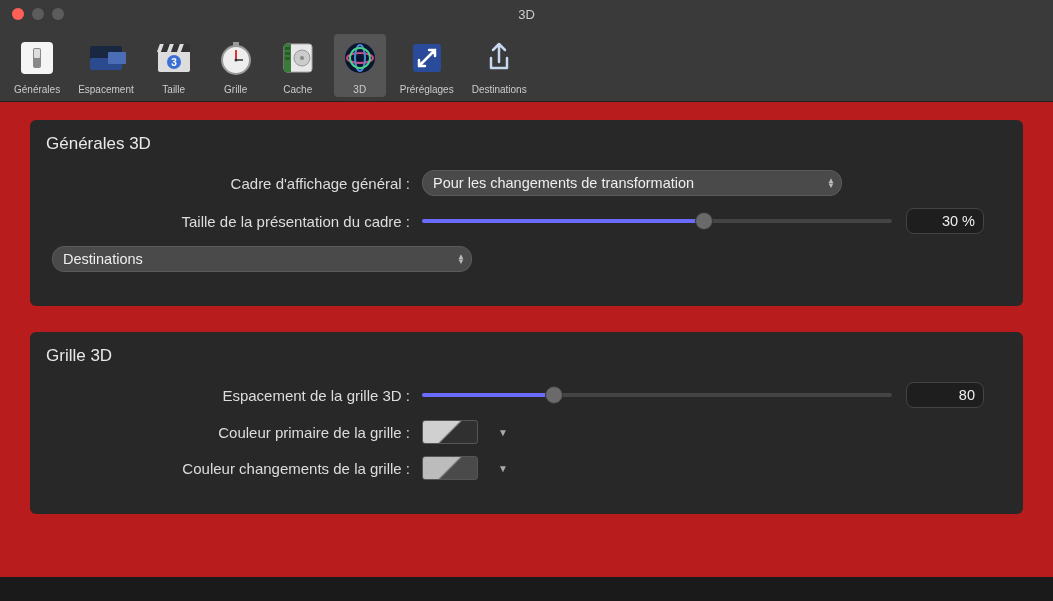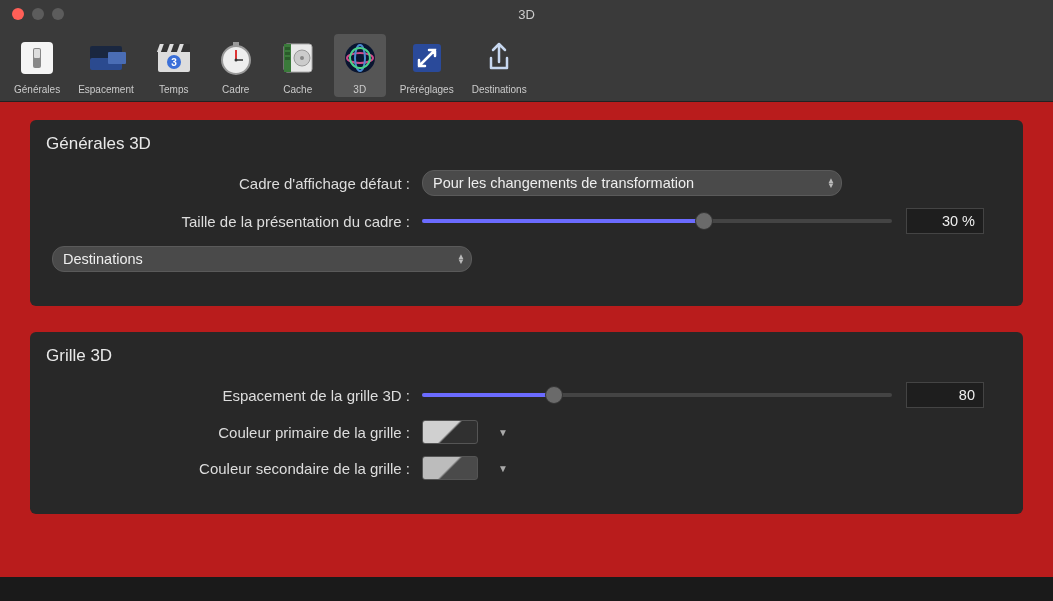--- a/index.html
+++ b/index.html
@@ -169,21 +169,21 @@
     border-radius: 50%;
     top: 50%;
     transform: translate(-50%, -50%);
   }
 
   .value-box {
     width: 78px;
     height: 26px;
     background: #1e1e1e;
     border: 1px solid #444;
-    border-radius: 0;
+    border-radius: 8px;
     text-align: right;
     padding: 12px 8px;
     font-size: 14.5px;
     color: #eee;
     display: flex;
     align-items: center;
     justify-content: flex-end;
   }
 
   
@@ -244,34 +244,34 @@
       <svg width="40" height="40" viewBox="0 0 40 40">
         <rect x="4" y="10" width="32" height="24" rx="2" fill="#ddd"></rect>
         <rect x="4" y="6" width="32" height="8" fill="#333"></rect>
         <rect x="8" y="6" width="4" height="8" fill="#ddd" transform="skewX(-20)"></rect>
         <rect x="18" y="6" width="4" height="8" fill="#ddd" transform="skewX(-20)"></rect>
         <rect x="28" y="6" width="4" height="8" fill="#ddd" transform="skewX(-20)"></rect>
         <circle cx="20" cy="24" r="7" fill="#3a6fd8"></circle>
         <text x="20" y="28" text-anchor="middle" fill="white" font-size="10" font-weight="bold">3</text>
       </svg>
     </div>
-    <span class="toolbar-label">Temps</span>
+    <span class="toolbar-label">Taille</span>
   </div>
 
   <div class="toolbar-item">
     <div class="toolbar-icon">
       <svg width="40" height="40" viewBox="0 0 40 40">
         <circle cx="20" cy="22" r="14" fill="#eee" stroke="#999" stroke-width="2"></circle>
         <rect x="17" y="4" width="6" height="4" fill="#999"></rect>
         <line x1="20" y1="22" x2="20" y2="12" stroke="#d33" stroke-width="2"></line>
         <line x1="20" y1="22" x2="27" y2="22" stroke="#333" stroke-width="1.5"></line>
         <circle cx="20" cy="22" r="1.5" fill="#333"></circle>
       </svg>
     </div>
-    <span class="toolbar-label">Cadre</span>
+    <span class="toolbar-label">Grille</span>
   </div>
 
   <div class="toolbar-item">
     <div class="toolbar-icon">
       <svg width="40" height="40" viewBox="0 0 40 40">
         <rect x="6" y="6" width="28" height="28" rx="3" fill="#e8e8e8" stroke="#aaa"></rect>
         <circle cx="24" cy="20" r="8" fill="#ccc" stroke="#999"></circle>
         <circle cx="24" cy="20" r="2" fill="#888"></circle>
         <rect x="6" y="6" width="7" height="28" fill="#3a7a3a"></rect>
         <rect x="7" y="9" width="5" height="3" fill="#2a5a2a"></rect>
@@ -315,21 +315,21 @@
   </div>
 
 </div>
 
 <div class="content">
 
   <div class="section">
     <div class="section-title">Générales 3D</div>
 
     <div class="form-row">
-      <div class="form-label">Cadre d'affichage défaut :</div>
+      <div class="form-label">Cadre d'affichage général :</div>
       <div class="form-control">
         <div class="popup">
           <span>Pour les changements de transformation</span>
           <span class="arrows">▲<br>▼</span>
         </div>
       </div>
     </div>
 
     <div class="form-row">
       <div class="form-label">Taille de la présentation du cadre :</div>
@@ -376,21 +376,21 @@
 
     <div class="form-row">
       <div class="form-label">Couleur primaire de la grille :</div>
       <div class="form-control">
         <div class="color-well"></div>
         <span class="chev-down">▼</span>
       </div>
     </div>
 
     <div class="form-row">
-      <div class="form-label">Couleur secondaire de la grille :</div>
+      <div class="form-label">Couleur changements de la grille :</div>
       <div class="form-control">
         <div class="color-well secondary"></div>
         <span class="chev-down">▼</span>
       </div>
     </div>
   </div>
 
 </div>
 
 </body></html>

